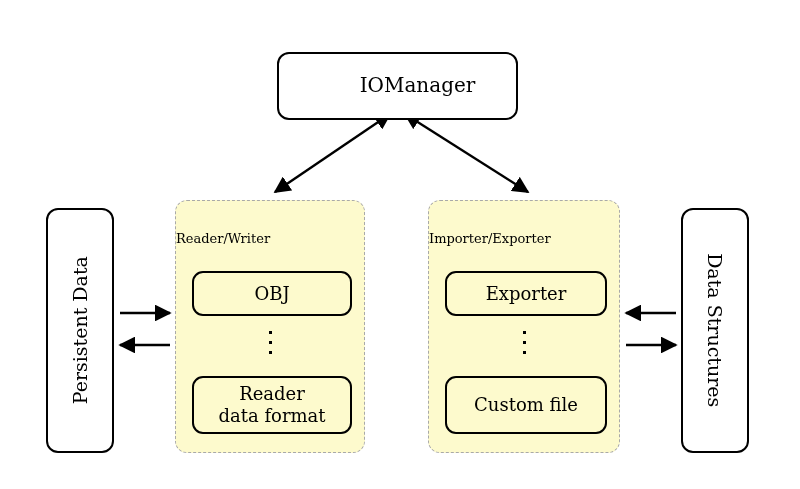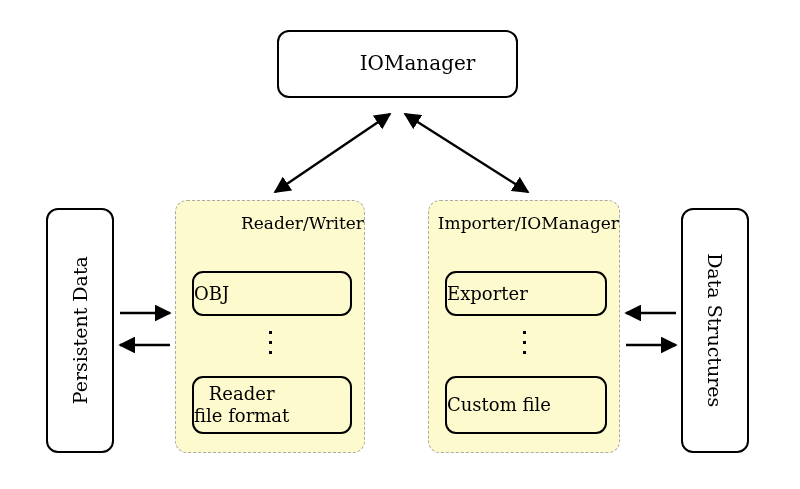--- a/index.html
+++ b/index.html
@@ -27,21 +27,21 @@
     display: flex;
     align-items: center;
     justify-content: center;
     text-align: center;
     line-height: 1.18;
   }
 
   
   #iomanager {
     left: 277px;
-    top: 30px;
+    top: 52px;
     width: 241px;
     height: 68px;
     font-size: 20px;
     padding-left: 40px;
   }
 
   
   .vbox {
     width: 68px;
     height: 245px;
@@ -62,40 +62,41 @@
     height: 253px;
     background: #fdfacd;
     border: 1.6px dashed #a9a9a9;
     border-radius: 12px;
   }
   #group-readerwriter      { left: 175px; width: 190px; }
   #group-importerexporter  { left: 428px; width: 192px; }
 
   .group-title {
     position: absolute;
-    top: 12px;
+    top: 30px;
     left: 0;
     width: 100%;
-    text-align: right;
-    font-size: 17px;
+    text-align: left;
+    font-size: 13px;
     white-space: nowrap;
   }
 
   
   .inner {
     position: absolute;
     box-sizing: border-box;
     left: 16px;
     right: 12px;
     width: auto;
     border: 2.5px solid #000000;
     border-radius: 11px;
     background: #fdfacd;
     display: flex;
     align-items: center;
+    justify-content: center;
     text-align: center;
     font-size: 18px;
     line-height: 1.22;
   }
   .inner-top    { top: 70px;  height: 45px; }
   .inner-bottom { top: 175px; height: 58px; }
 
   
   .vdots {
     position: absolute;
@@ -170,27 +171,27 @@
 
     <div class="vdots">
       <i></i>
       <i></i>
       <i></i>
     </div>
 
     <div class="inner inner-bottom">
       <span>
         <span>Reader</span><br>
-        <span>file format</span>
+        <span>data format</span>
       </span>
     </div>
   </div>
 
   <div class="group" id="group-importerexporter">
-    <div class="group-title">Importer/IOManager</div>
+    <div class="group-title">Importer/Exporter</div>
 
     <div class="inner inner-top">
       <span>Exporter</span>
     </div>
 
     <div class="vdots">
       <i></i>
       <i></i>
       <i></i>
     </div>

